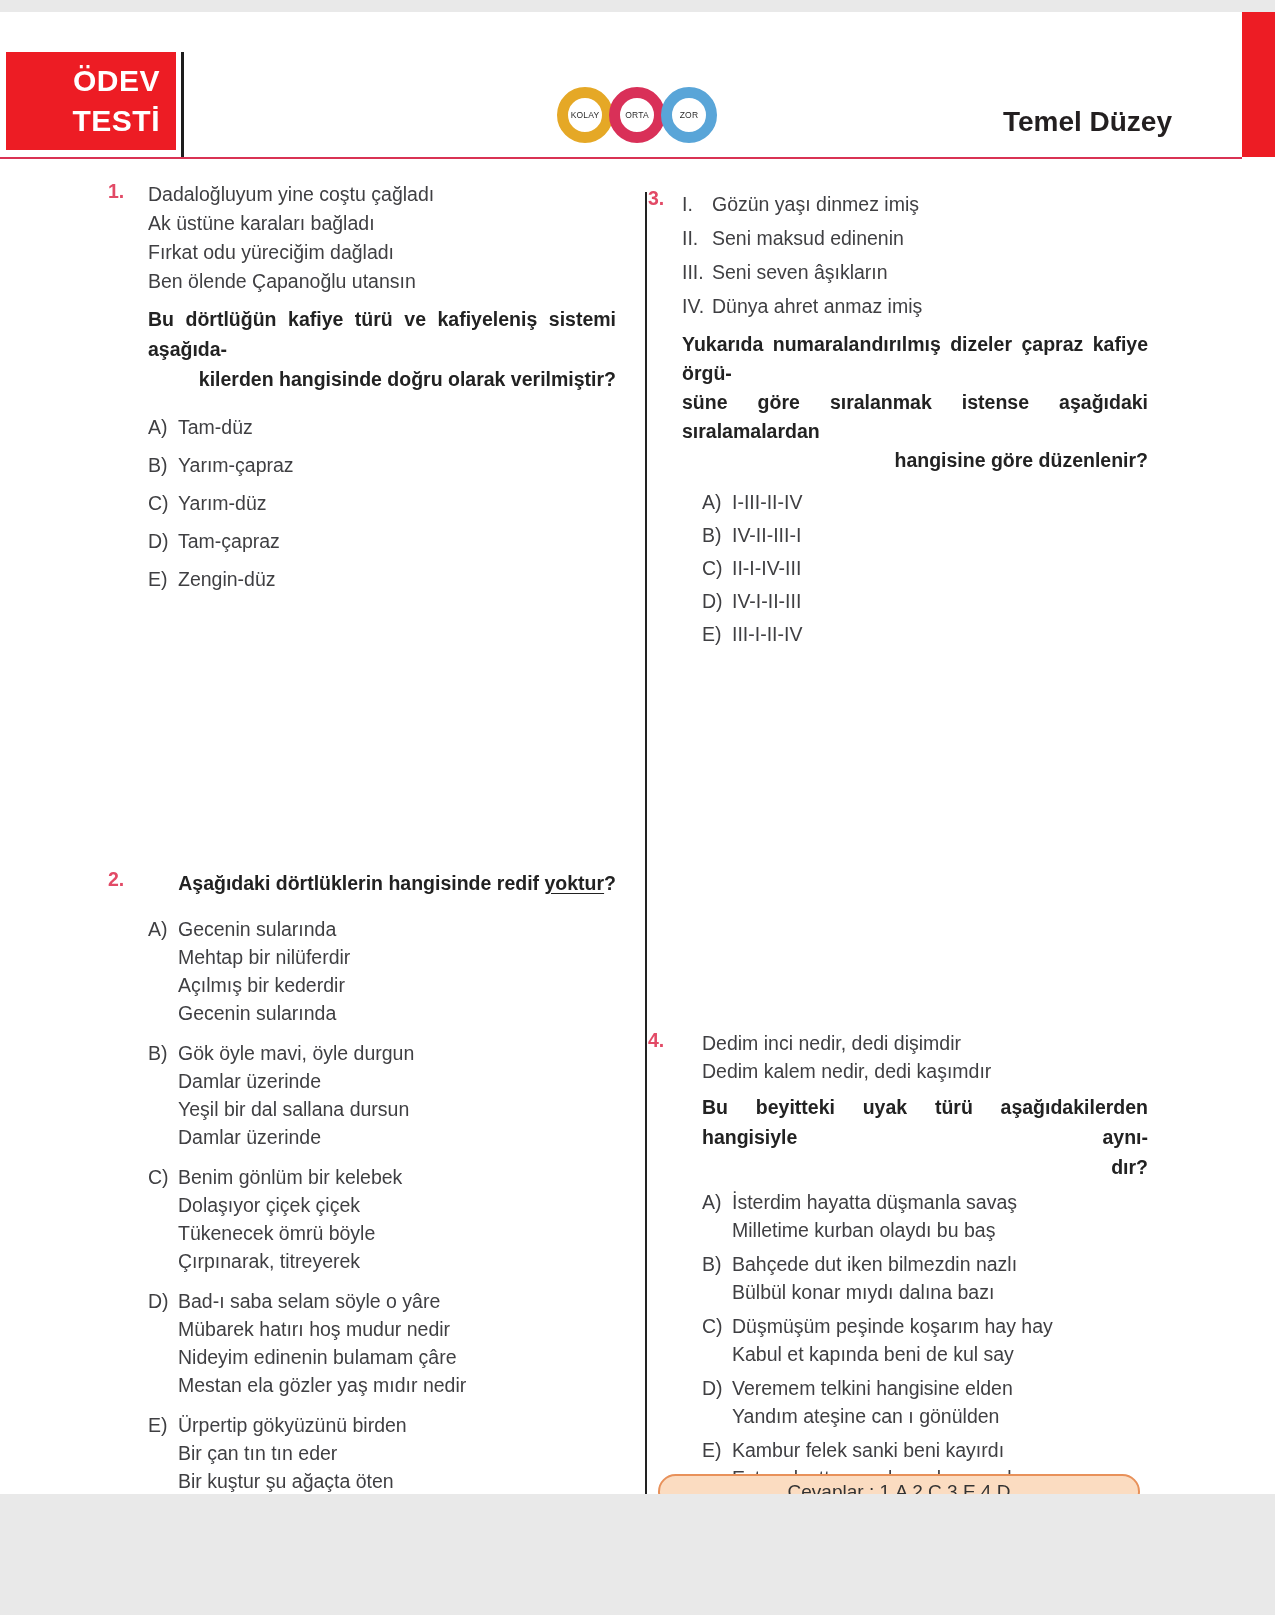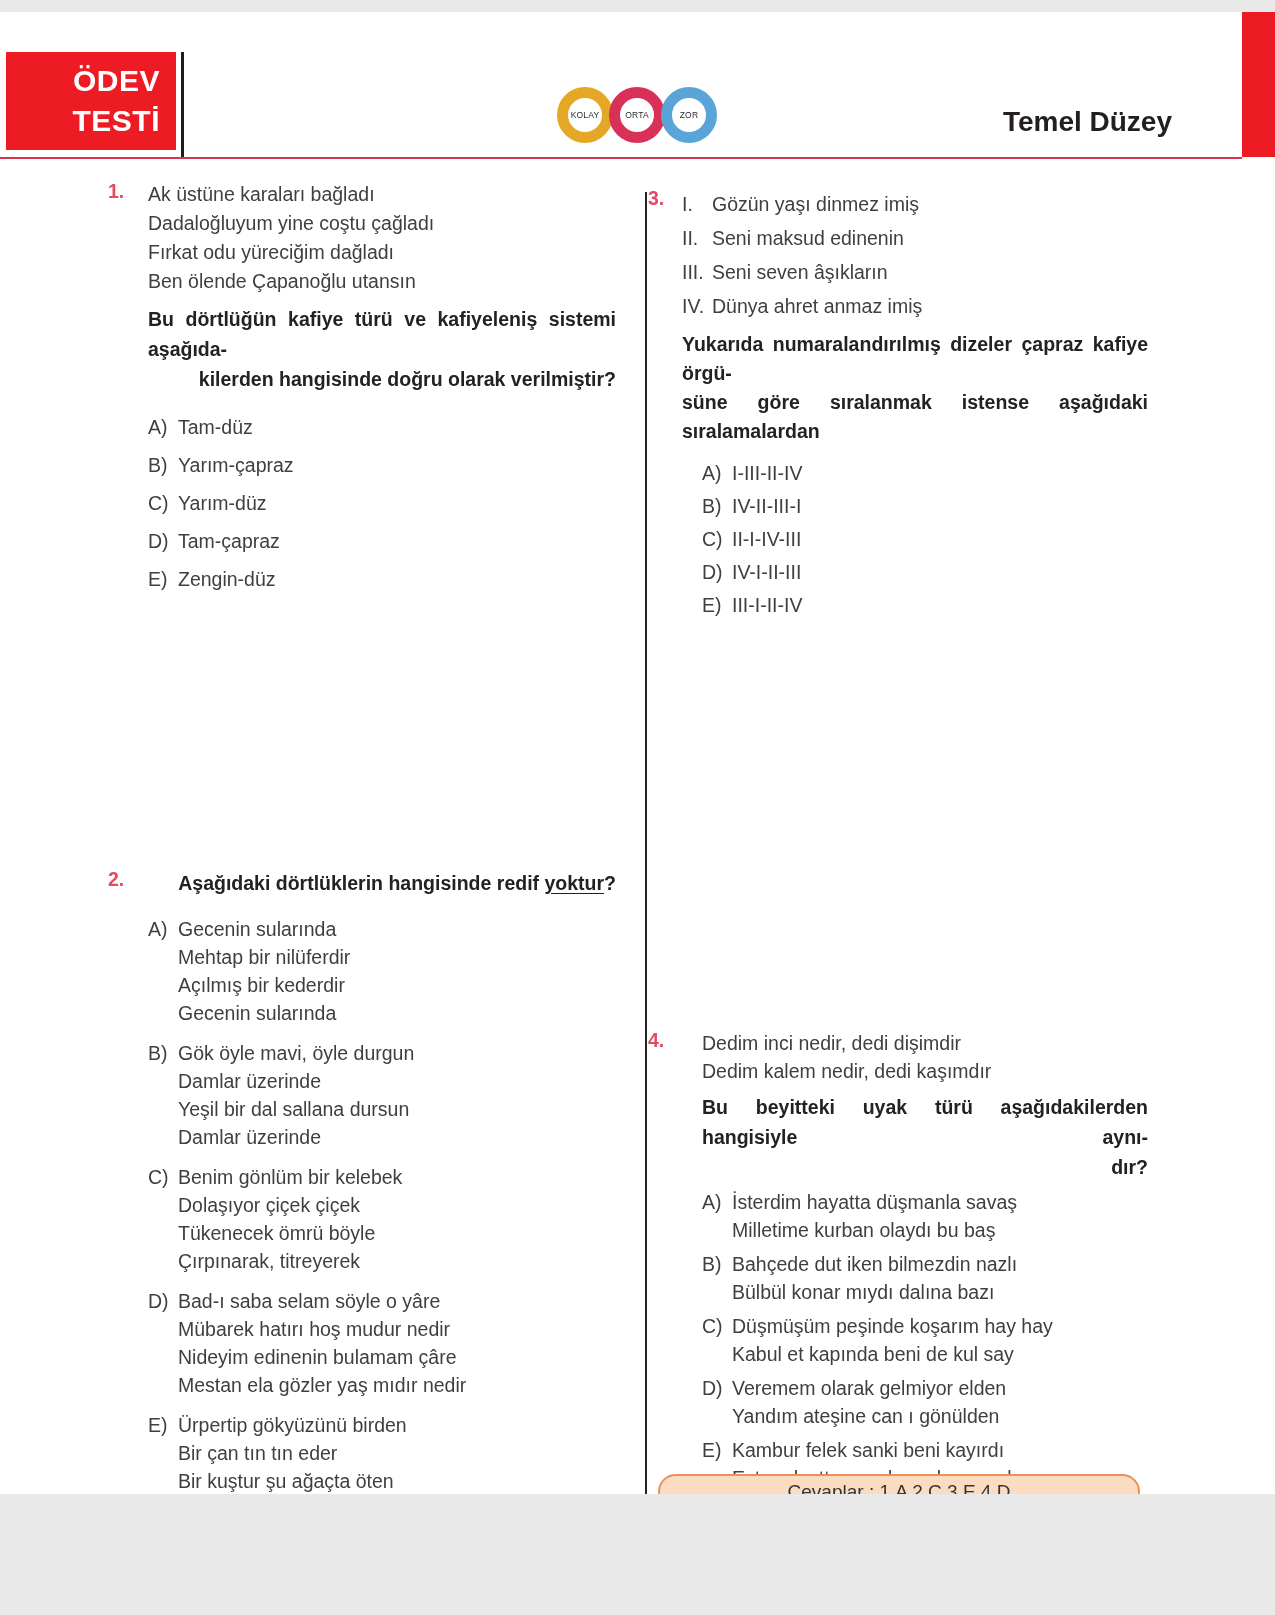--- a/index.html
+++ b/index.html
@@ -118,22 +118,22 @@
   <div class="level-title">Temel Düzey</div>
   <div class="hdr-rule"></div>
   <div class="corner-bar top"></div>
   <div class="corner-bar bottom"></div>
   <div class="col-divider"></div>
 
   <div class="q left" id="q1">
     <div class="qnum">1.</div>
     <div class="qbody">
       <div class="poem">
+        <div>Dadaloğluyum yine coştu çağladı</div>
         <div>Ak üstüne karaları bağladı</div>
-        <div>Dadaloğluyum yine coştu çağladı</div>
         <div>Fırkat odu yüreciğim dağladı</div>
         <div>Ben ölende Çapanoğlu utansın</div>
       </div>
       <div class="stem">
         <div class="jl">Bu dörtlüğün kafiye türü ve kafiyeleniş sistemi aşağıda-</div>
         <div class="ll">kilerden hangisinde doğru olarak verilmiştir?</div>
       </div>
       <div class="opts">
         <div class="opt">
           <span class="ol">A)</span>
@@ -232,20 +232,21 @@
             <span>Seni seven âşıkların</span>
           </div>
         <div class="ritem">
             <span class="rnum">IV.</span>
             <span>Dünya ahret anmaz imiş</span>
           </div>
       </div>
       <div class="stem">
         <div class="jl">Yukarıda numaralandırılmış dizeler çapraz kafiye örgü-</div>
         <div class="jl">süne göre sıralanmak istense aşağıdaki sıralamalardan</div>
+        <div class="ll">hangisine göre düzenlenir?</div>
       </div>
       <div class="opts">
         <div class="opt">
           <span class="ol">A)</span>
           <span class="ot">I-III-II-IV</span>
         </div>
         <div class="opt">
           <span class="ol">B)</span>
           <span class="ot">IV-II-III-I</span>
         </div>
@@ -294,21 +295,21 @@
         <div class="opt">
           <span class="ol">C)</span>
           <div class="lines">
             <div>Düşmüşüm peşinde koşarım hay hay</div>
             <div>Kabul et kapında beni de kul say</div>
           </div>
         </div>
         <div class="opt">
           <span class="ol">D)</span>
           <div class="lines">
-            <div>Veremem olarak gelmiyor elden</div>
+            <div>Veremem telkini hangisine elden</div>
             <div>Yandım ateşine can ı gönülden</div>
           </div>
         </div>
         <div class="opt">
           <span class="ol">E)</span>
           <div class="lines">
             <div>Kambur felek sanki beni kayırdı</div>
             <div>Eşten dosttan nazlı yardan ayırdı</div>
           </div>
         </div>

